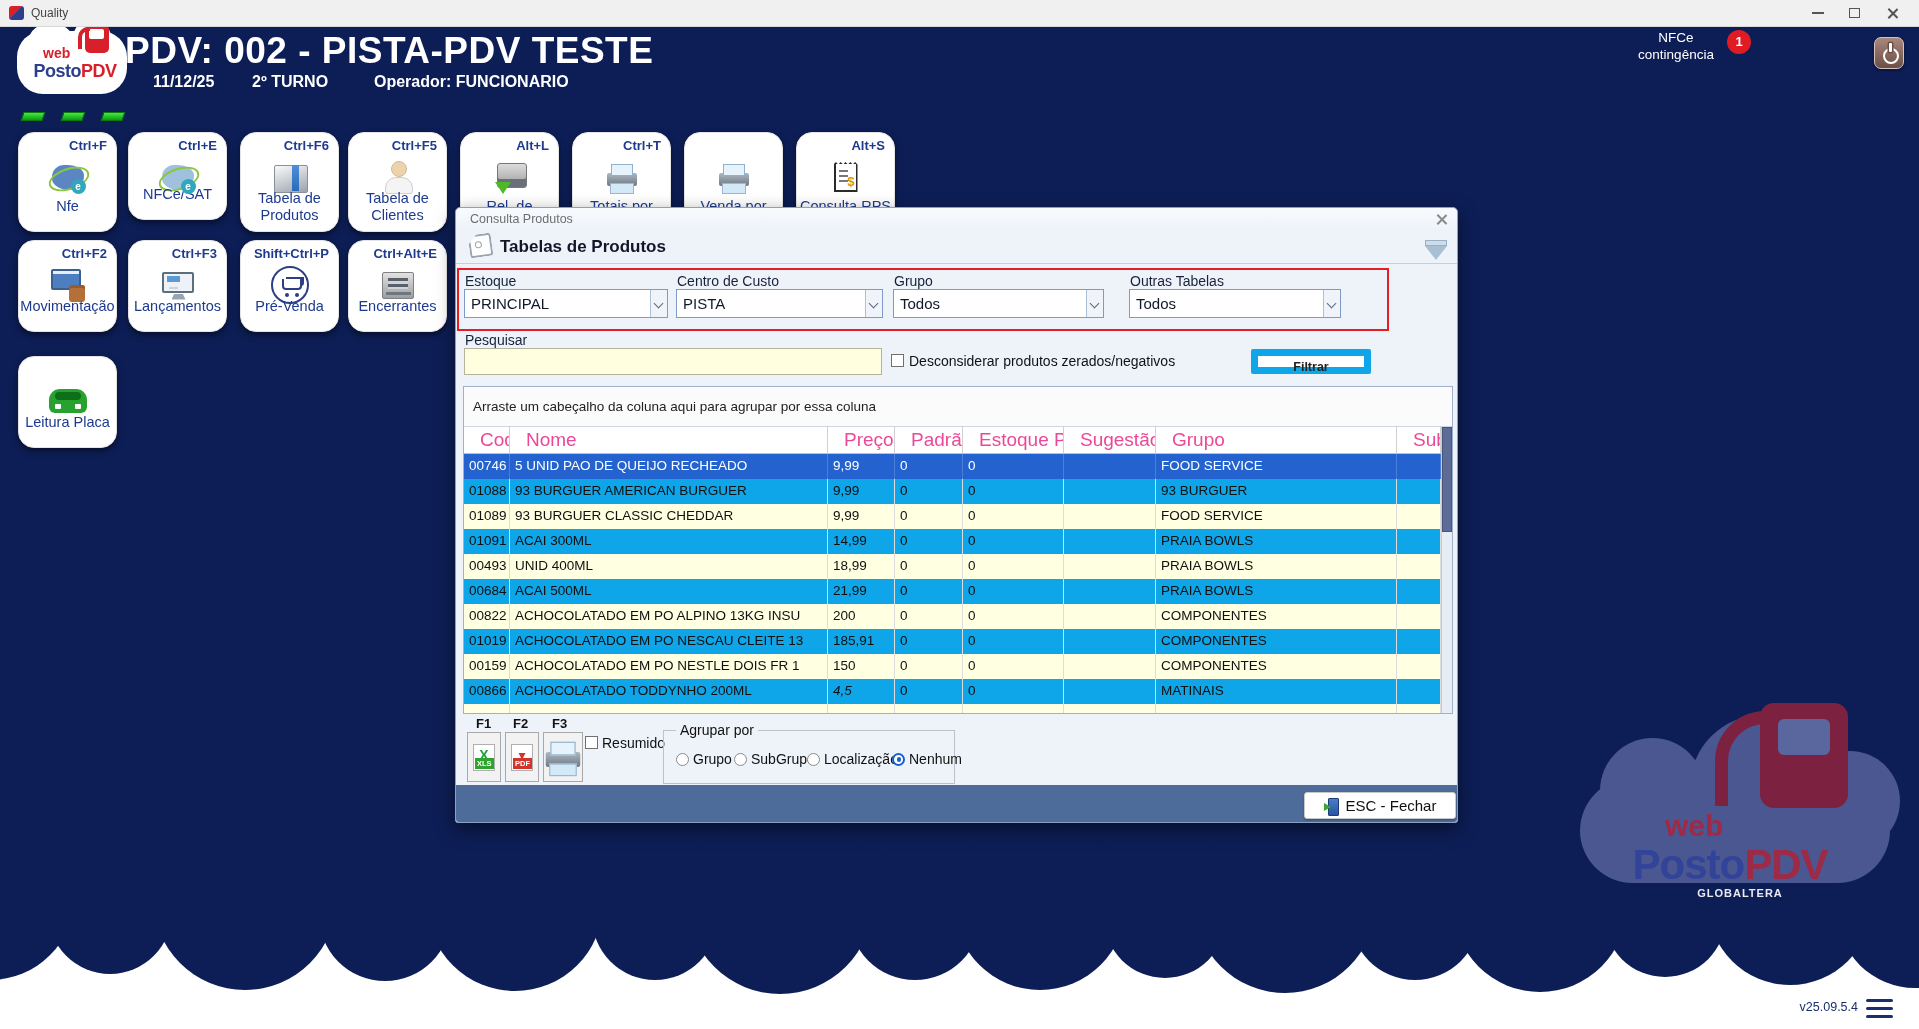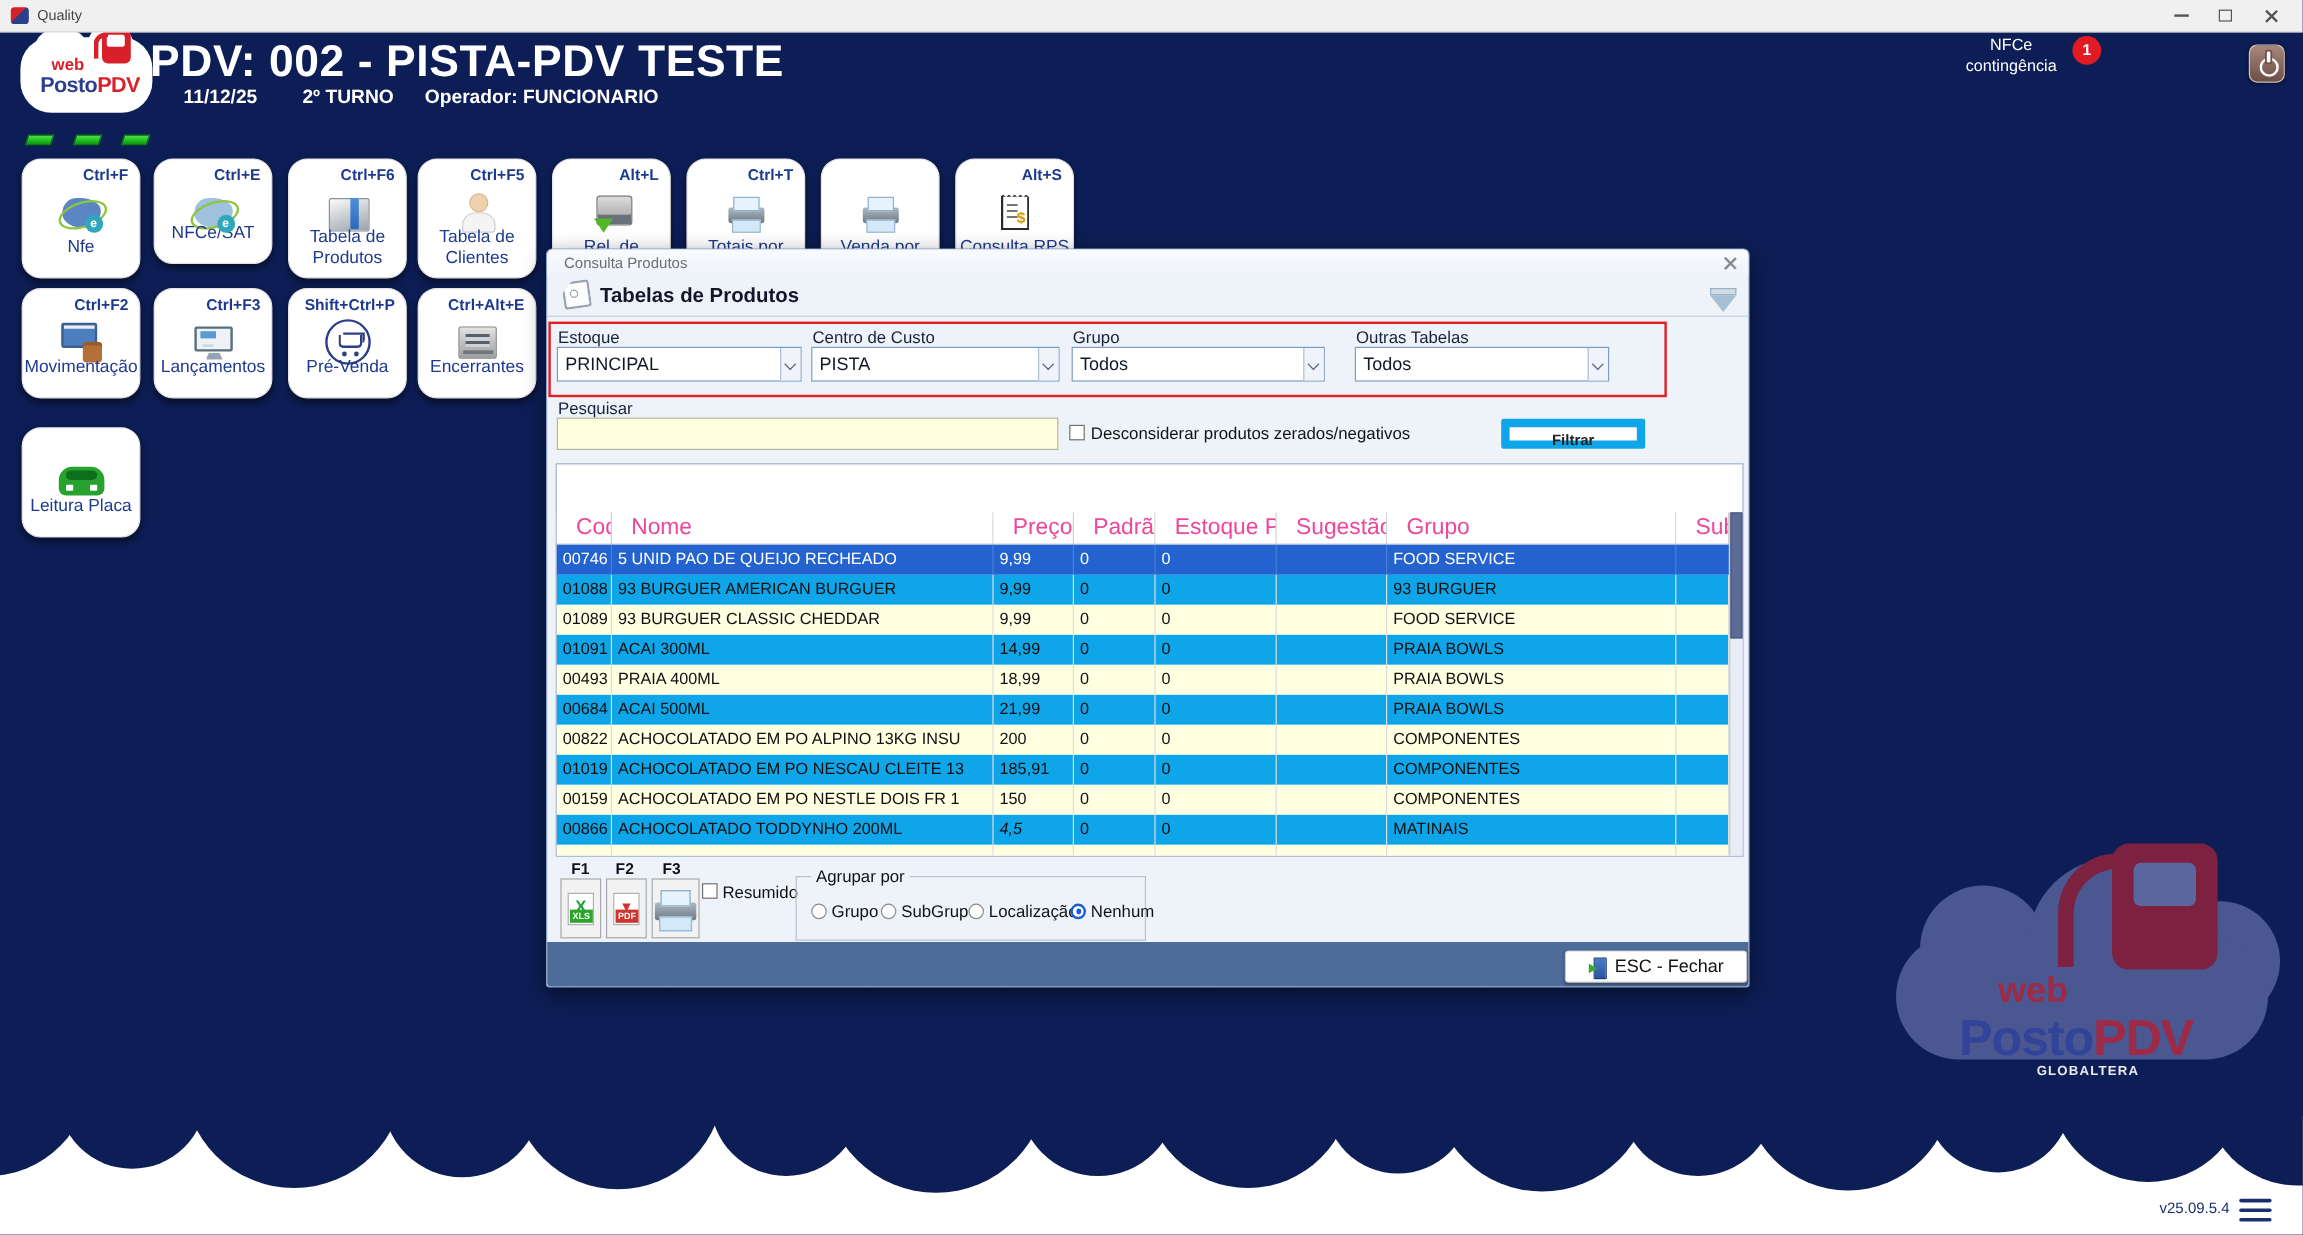--- a/index.html
+++ b/index.html
@@ -24,21 +24,21 @@
   .hdr-logo::before { content:""; position:absolute; left:12px; top:-8px; width:44px; height:34px; background:#fff; border-radius:50%; }
   .hdr-logo::after { content:""; position:absolute; right:16px; top:-12px; width:38px; height:38px; background:#fff; border-radius:50%; }
   .hl-web { position:absolute; left:26px; top:14px; font-size:14px; font-weight:bold; color:#d8202a; z-index:2; }
   .hl-row { position:absolute; left:8px; top:30px; width:100px; text-align:center; font-size:18px; font-weight:bold; z-index:2; letter-spacing:-0.5px;}
   .hl-posto { color:#2c3f8c; } .hl-pdv { color:#d8202a; }
   .hl-pump { position:absolute; right:18px; top:-6px; width:24px; height:28px; background:#d8202a; border-radius:5px; z-index:3; }
   .hl-pump::before { content:""; position:absolute; left:4px; top:4px; width:15px; height:10px; background:#fff; border-radius:2px; }
   .hl-pump::after { content:""; position:absolute; left:-7px; top:2px; width:8px; height:18px; border-left:4px solid #d8202a; border-top:4px solid #d8202a; border-radius:10px 0 0 0; }
   .pdv-title { position:absolute; left:125px; top:30px; font-size:37px; font-weight:bold; color:#fff; letter-spacing:0.5px; z-index:6; }
   .pdv-sub { position:absolute; top:73px; font-size:16px; font-weight:bold; color:#fff; z-index:6; }
-  .sub-date { left:153px; } .sub-shift { left:252px; } .sub-oper { left:354px; }
+  .sub-date { left:153px; } .sub-shift { left:252px; } .sub-oper { left:374px; }
   .nfce-block { position:absolute; left:1630px; top:29px; width:92px; text-align:center; color:#fff; font-size:13.5px; line-height:17px; z-index:6; }
   .nfce-badge { position:absolute; left:1727px; top:30px; width:24px; height:24px; border-radius:50%; background:#e01b24; color:#fff;
                 font-size:13px; font-weight:bold; text-align:center; line-height:24px; z-index:6; }
   .power-btn { position:absolute; left:1874px; top:37px; width:30px; height:32px; border-radius:7px;
                background:linear-gradient(#a9877c,#6b4f47); border:1px solid #d9c2ba; z-index:6; box-shadow:0 1px 3px rgba(0,0,0,.5); }
   .power-btn::before { content:""; position:absolute; left:8px; top:10px; width:12px; height:12px; border:2.5px solid #fff; border-radius:50%; }
   .power-btn::after { content:""; position:absolute; left:13.5px; top:5px; width:3px; height:9px; background:#fff; border-radius:1px; box-shadow:0 0 0 1.5px rgba(107,79,71,1); }
 
   .flag { position:absolute; top:112px; width:22px; height:9px; transform:skewX(-18deg);
           background:linear-gradient(#46e846,#0c9a0c); border:1px solid #0a7a0a; z-index:6; }
@@ -391,20 +391,21 @@
       <span class="arr"></span>
   </div>
 
   <span class="flabel" style="left:9px;top:124px">Pesquisar</span>
   <input class="search-input" value="" style="">
   <span class="checkbox" style="left:435px;top:146px"></span>
   <span class="cb-label" style="left:453px;top:145px">Desconsiderar produtos zerados/negativos</span>
   <div class="filtrar-btn">Filtrar</div>
 
   <div class="table-wrap">
+    <div class="group-bar">Arraste um cabeçalho da coluna aqui para agrupar por essa coluna</div>
     <div class="thead" id="thead">
         <div class="th" style="width: 46px;">Cod</div>
         <div class="th" style="width: 318px;">Nome</div>
         <div class="th" style="width: 67px;">Preço</div>
         <div class="th" style="width: 68px;">Padrão</div>
         <div class="th" style="width: 101px;">Estoque Pdv</div>
         <div class="th" style="width: 92px;">Sugestão</div>
         <div class="th" style="width: 241px;">Grupo</div>
         <div class="th" style="width: 44px;">Sub-Grupo</div>
       </div>
@@ -444,21 +445,21 @@
           <div class="td" style="width: 318px;">ACAI 300ML</div>
           <div class="td num" style="width: 67px;">14,99</div>
           <div class="td num" style="width: 68px;">0</div>
           <div class="td num" style="width: 101px;">0</div>
           <div class="td" style="width: 92px;"></div>
           <div class="td" style="width: 241px;">PRAIA BOWLS</div>
           <div class="td" style="width: 44px;"></div>
         </div>
         <div class="t-row odd">
           <div class="td" style="width: 46px;">00493</div>
-          <div class="td" style="width: 318px;">PRAIA 400ML</div>
+          <div class="td" style="width: 318px;">UNID 400ML</div>
           <div class="td num" style="width: 67px;">18,99</div>
           <div class="td num" style="width: 68px;">0</div>
           <div class="td num" style="width: 101px;">0</div>
           <div class="td" style="width: 92px;"></div>
           <div class="td" style="width: 241px;">PRAIA BOWLS</div>
           <div class="td" style="width: 44px;"></div>
         </div>
         <div class="t-row even">
           <div class="td" style="width: 46px;">00684</div>
           <div class="td" style="width: 318px;">ACAI 500ML</div>

